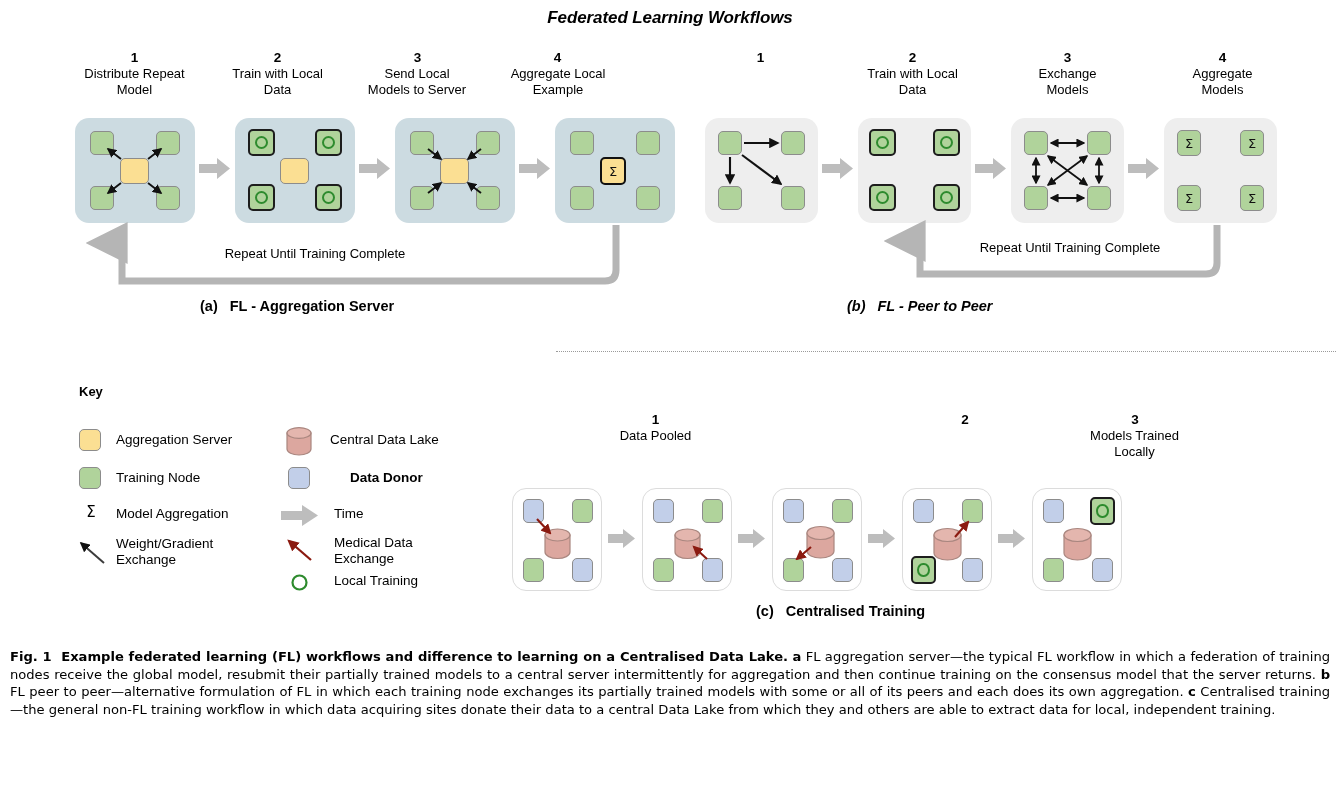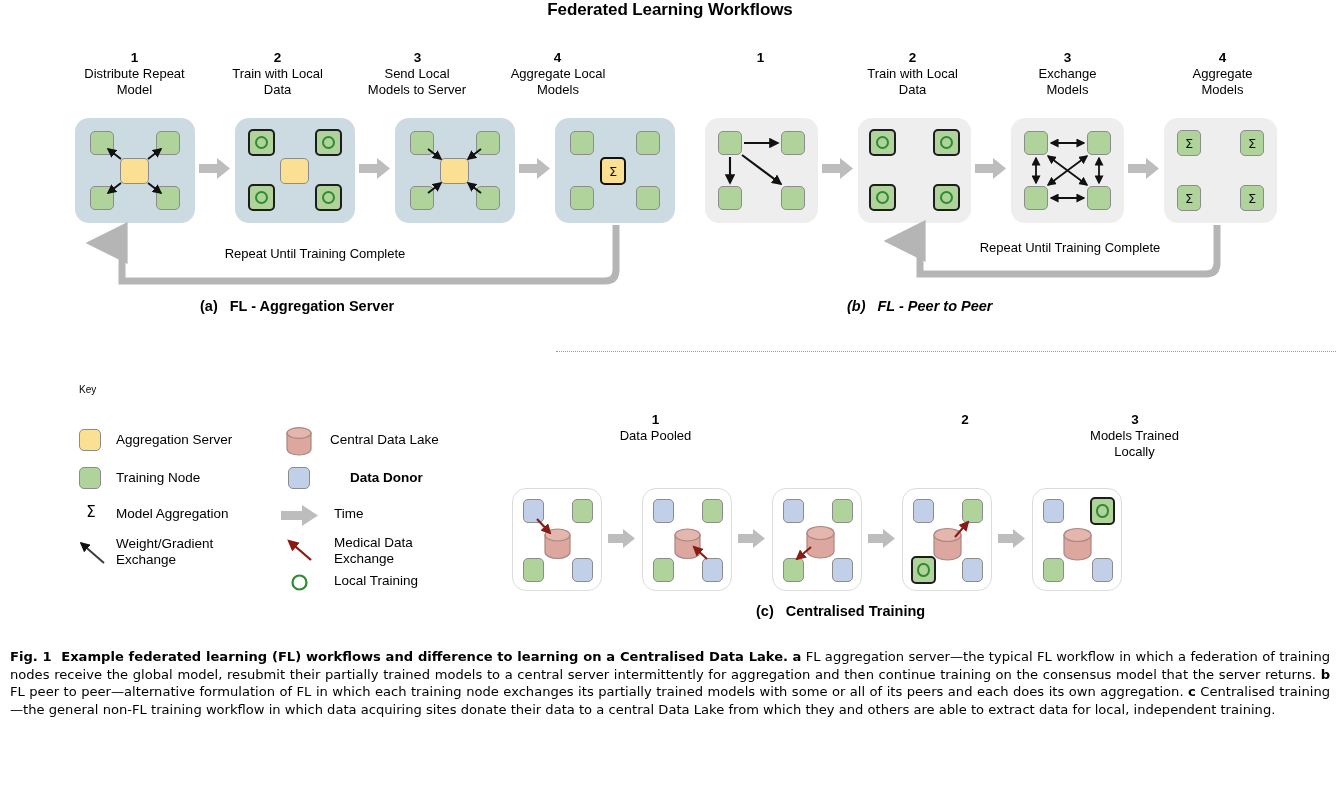--- a/index.html
+++ b/index.html
@@ -53,60 +53,60 @@
   .grp.white-bg{ background:#ffffff; border:1.7px solid #dcdcdc; }
 
   
   .timearrow { position:absolute; }
 
   
   .loop { position:absolute; }
   .loop-txt { position:absolute; font-size:13px; text-align:center; }
 
   
-  .key-title { font-weight:normal; font-size:10px; }
+  .key-title { font-weight:bold; font-size:13px; }
   .key-lbl { position:absolute; font-size:13.5px; line-height:16px; }
 
   .dotted-sep {
     position:absolute; border-top:1.6px dotted #9a9a9a;
   }
 
   
   .caption {
     position:absolute;
     font-family:"DejaVu Sans", sans-serif;
     font-size:13.1px; line-height:17.6px;
     text-align:justify; color:#000;
   }
   .caption b { font-weight:bold; }
 
   svg { overflow:visible; display:block; }
 </style>
 </head>
 <body>
 
-<div class="abs fig-title" style="left:470px; top:0; width:400px;">Federated Learning Workflows</div>
+<div class="abs fig-title" style="left:470px; top:8px; width:400px;font-style:italic;">Federated Learning Workflows</div>
 
 <div class="abs" style="left:0; top:40px; width:650px; height:280px;">
 
   <div class="abs step-num" style="left:72px; top:10px; width:125px;">1</div>
   <div class="abs step-lbl" style="left:62px; top:26px; width:145px; white-space:pre-line;">Distribute Repeat
 Model</div>
 
   <div class="abs step-num" style="left:215px; top:10px; width:125px;">2</div>
   <div class="abs step-lbl" style="left:205px; top:26px; width:145px; white-space:pre-line;">Train with Local
 Data</div>
 
   <div class="abs step-num" style="left:355px; top:10px; width:125px;">3</div>
   <div class="abs step-lbl" style="left:342px; top:26px; width:150px; white-space:pre-line;text-align:center;">Send Local
 Models to Server</div>
 
   <div class="abs step-num" style="left:495px; top:10px; width:125px;">4</div>
   <div class="abs step-lbl" style="left:483px; top:26px; width:150px; white-space:pre-line;">Aggregate Local
-Models</div>
+Example</div>
 
   <div class="grp blue-bg" style="left:75px; top:78px; width:120px; height:105px;">
     <div class="node green" style="left:15px; top:13px; width:24px; height:24px;"></div>
     <div class="node green" style="left:81px; top:13px; width:24px; height:24px;"></div>
     <div class="node green" style="left:15px; top:68px; width:24px; height:24px;"></div>
     <div class="node green" style="left:81px; top:68px; width:24px; height:24px;"></div>
     <div class="node yellow" style="left:45px; top:40px; width:29px; height:26px;"></div>
     <svg class="abs" style="left:0; top:0;" width="120" height="105">
       <defs>
         <marker id="ar-blk" markerWidth="5" markerHeight="5" refX="4.2" refY="2.5" orient="auto">

